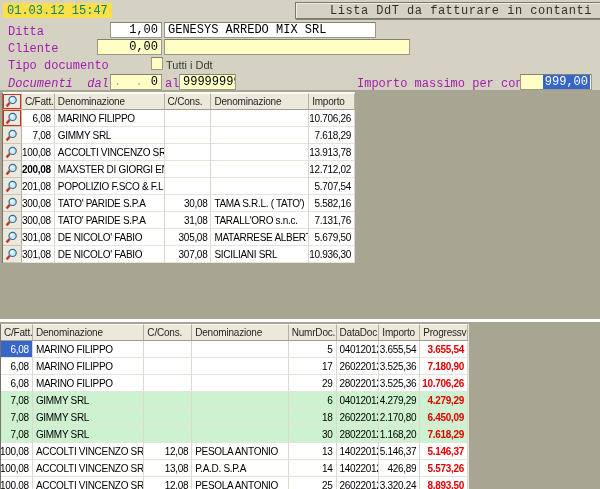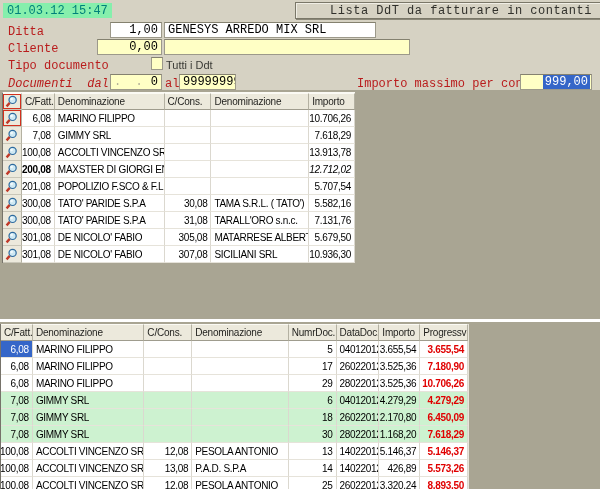--- a/index.html
+++ b/index.html
@@ -1,23 +1,23 @@
 <!DOCTYPE html>
 <html><head>
 <meta charset="utf-8">
 <style>
   * { margin:0; padding:0; box-sizing:border-box; }
   html,body { width:600px; height:489px; overflow:hidden; }
   body { position:relative; background:#A9A593; font-family:"Liberation Sans",sans-serif; }
 
   
   .topform { position:absolute; left:0; top:0; width:600px; height:90px; background:#D6D2C3; }
-  .lbl { position:absolute; font:12px "Liberation Mono",monospace; color:#b91c1c; white-space:pre; }
+  .lbl { position:absolute; font:12px "Liberation Mono",monospace; color:#a21caf; white-space:pre; }
   .timestamp { position:absolute; left:3px; top:3px; height:15px; padding:1px 4px;
-               background:#86efac; color:#00807A; font:12px "Liberation Mono",monospace; white-space:pre; }
+               background:#fde047; color:#00807A; font:12px "Liberation Mono",monospace; white-space:pre; }
   .titlebtn { position:absolute; left:295px; top:2px; width:332px; height:17px; background:#D6D2C3;
               border:1px solid #7A7768; box-shadow:inset 1px 1px 0 #F0EEE5, 1px 1px 0 #8A8778;
               font:12px "Liberation Mono",monospace; letter-spacing:0.5px; color:#30302B;
               display:flex; align-items:center; justify-content:center; white-space:pre; }
   .fld { position:absolute; height:16px; background:#fff; border:1px solid #9C998A; border-top-color:#84816F;
          font:12px "Liberation Mono",monospace; color:#000; display:flex; align-items:center;
          padding:0 3px; white-space:pre; overflow:hidden; }
   .fld.yellow { background:#FFFFC5; }
   .fld.right { justify-content:flex-end; }
   .fld .mask { color:#B3AF98; margin-right:auto; }
@@ -135,21 +135,21 @@
         <svg width="13" height="13" viewBox="0 0 13 13">
           <line x1="4.8" y1="7.8" x2="1.6" y2="11.4" stroke="#C03828" stroke-width="2.4"></line>
           <circle cx="7.6" cy="4.9" r="3.6" fill="#CFE9F3" stroke="#2D6A9E" stroke-width="1.2"></circle>
           <circle cx="6.6" cy="3.9" r="1.3" fill="#F2FAFD"></circle>
         </svg>
       </div>
       <div class="cell r" style="width: 33px; font-weight: bold;">200,08</div>
       <div class="cell" style="width: 110px;">MAXSTER DI GIORGI ENRICO</div>
       <div class="cell r" style="width: 47px;"></div>
       <div class="cell" style="width: 98px;"></div>
-      <div class="cell r" style="width: 46px; font-style: italic;">12.712,02</div>
+      <div class="cell r" style="width: 46px;">12.712,02</div>
     </div>
     <div class="row">
       <div class="cell iconcell" style="width: 19px;">
         <svg width="13" height="13" viewBox="0 0 13 13">
           <line x1="4.8" y1="7.8" x2="1.6" y2="11.4" stroke="#C03828" stroke-width="2.4"></line>
           <circle cx="7.6" cy="4.9" r="3.6" fill="#CFE9F3" stroke="#2D6A9E" stroke-width="1.2"></circle>
           <circle cx="6.6" cy="3.9" r="1.3" fill="#F2FAFD"></circle>
         </svg>
       </div>
       <div class="cell r" style="width: 33px;">201,08</div>

